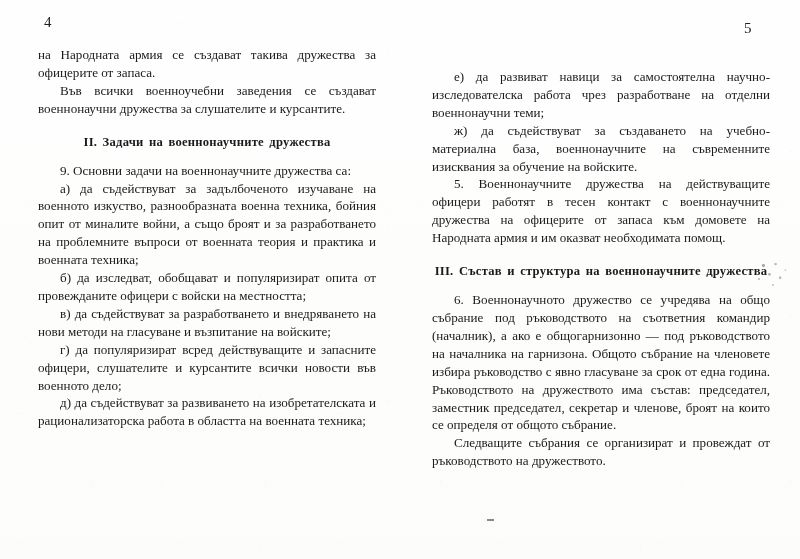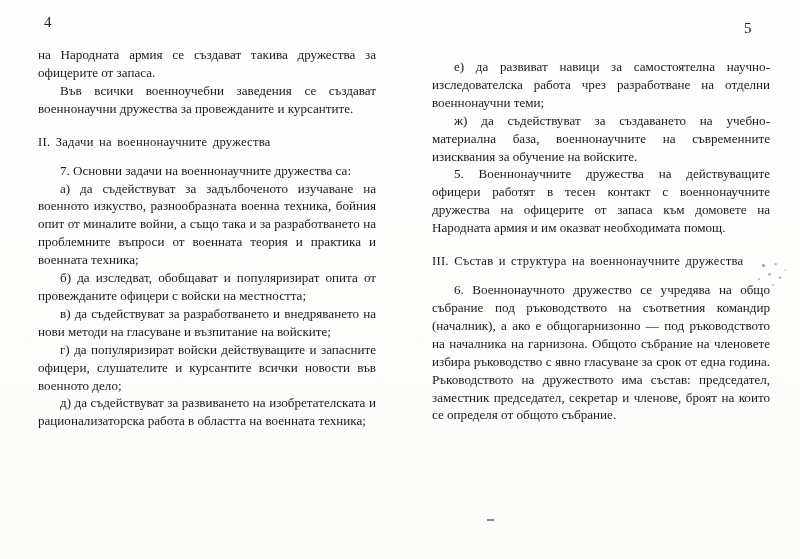--- a/index.html
+++ b/index.html
@@ -50,36 +50,36 @@
     position: absolute;
     top: 46px;
     width: 338px;
     color: #1a1a1a;
     font-size: 13.1px;
     line-height: 17.9px;
     text-align: justify;
     text-justify: inter-word;
   }
   #column-left  { left: 38px; }
-  #column-right { left: 432px; top: 58px; }
+  #column-right { left: 432px; top: 68px; }
 
   .para {
     margin: 0;
     text-indent: 22px;
     text-align: justify;
     hyphens: manual;
   }
   .para.no-indent { text-indent: 0; }
   .para:last-child { text-align: justify; }
 
   .section-heading {
     margin: 13px 0 11px 0;
-    text-align: left;
+    text-align: center;
     text-indent: 0;
-    font-weight: normal;
+    font-weight: bold;
     font-size: 12.6px;
     line-height: 17px;
     letter-spacing: 0.25px;
     word-spacing: 2px;
   }
   .heading-gap-top { margin-top: 16px; }
 
   
   #ink-smudge {
     position: absolute;
@@ -115,47 +115,48 @@
   <div id="paper-noise"></div>
 
   <div class="page-number" id="page-number-left">4</div>
 
   <div class="page-number" id="page-number-right">5</div>
 
   <div class="column" id="column-left">
 
     <p class="para no-indent">на Народната армия се създават такива дружества за офицерите от запаса.</p>
 
-    <p class="para">Във всички военноучебни заведения се създават военнонаучни дружества за провежданите и курсантите.</p>
+    <p class="para">Във всички военноучебни заведения се създават военнонаучни дружества за слушателите и курсантите.</p>
 
     <p class="para section-heading heading-gap-top">II. Задачи на военнонаучните дружества</p>
 
-    <p class="para">7. Основни задачи на военнонаучните дружества са:</p>
+    <p class="para">9. Основни задачи на военнонаучните дружества са:</p>
 
-    <p class="para">а) да съдействуват за задълбоченото изучаване на военното изкуство, разнообразната военна техника, бойния опит от миналите войни, а също така и за разработването на проблемните въпроси от военната теория и практика и военната техника;</p>
+    <p class="para">а) да съдействуват за задълбоченото изучаване на военното изкуство, разнообразната военна техника, бойния опит от миналите войни, а също броят и за разработването на проблемните въпроси от военната теория и практика и военната техника;</p>
 
     <p class="para">б) да изследват, обобщават и популяризират опита от провежданите офицери с войски на местността;</p>
 
     <p class="para">в) да съдействуват за разработването и внедряването на нови методи на гласуване и възпитание на войските;</p>
 
-    <p class="para">г) да популяризират войски действуващите и запасните офицери, слушателите и курсантите всички новости във военното дело;</p>
+    <p class="para">г) да популяризират всред действуващите и запасните офицери, слушателите и курсантите всички новости във военното дело;</p>
 
     <p class="para">д) да съдействуват за развиването на изобретателската и рационализаторска работа в областта на военната техника;</p>
   </div>
 
   <div class="column" id="column-right">
 
     <p class="para">е) да развиват навици за самостоятелна научно-изследователска работа чрез разработване на отделни военнонаучни теми;</p>
 
     <p class="para">ж) да съдействуват за създаването на учебно-материална база, военнонаучните на съвременните изисквания за обучение на войските.</p>
 
     <p class="para">5. Военнонаучните дружества на действуващите офицери работят в тесен контакт с военнонаучните дружества на офицерите от запаса към домовете на Народната армия и им оказват необходимата помощ.</p>
 
     <p class="para section-heading heading-gap-top">III. Състав и структура на военнонаучните дружества</p>
 
     <p class="para">6. Военнонаучното дружество се учредява на общо събрание под ръководството на съответния командир (началник), а ако е общогарнизонно — под ръководството на началника на гарнизона. Общото събрание на членовете избира ръководство с явно гласуване за срок от една година. Ръководството на дружеството има състав: председател, заместник председател, секретар и членове, броят на които се определя от общото събрание.</p>
 
+    <p class="para">Следващите събрания се организират и провеждат от ръководството на дружеството.</p>
   </div>
 
   <div id="ink-smudge"></div>
   <div id="ink-dot-lower"></div>
 
 </div>
 
 </body></html>

